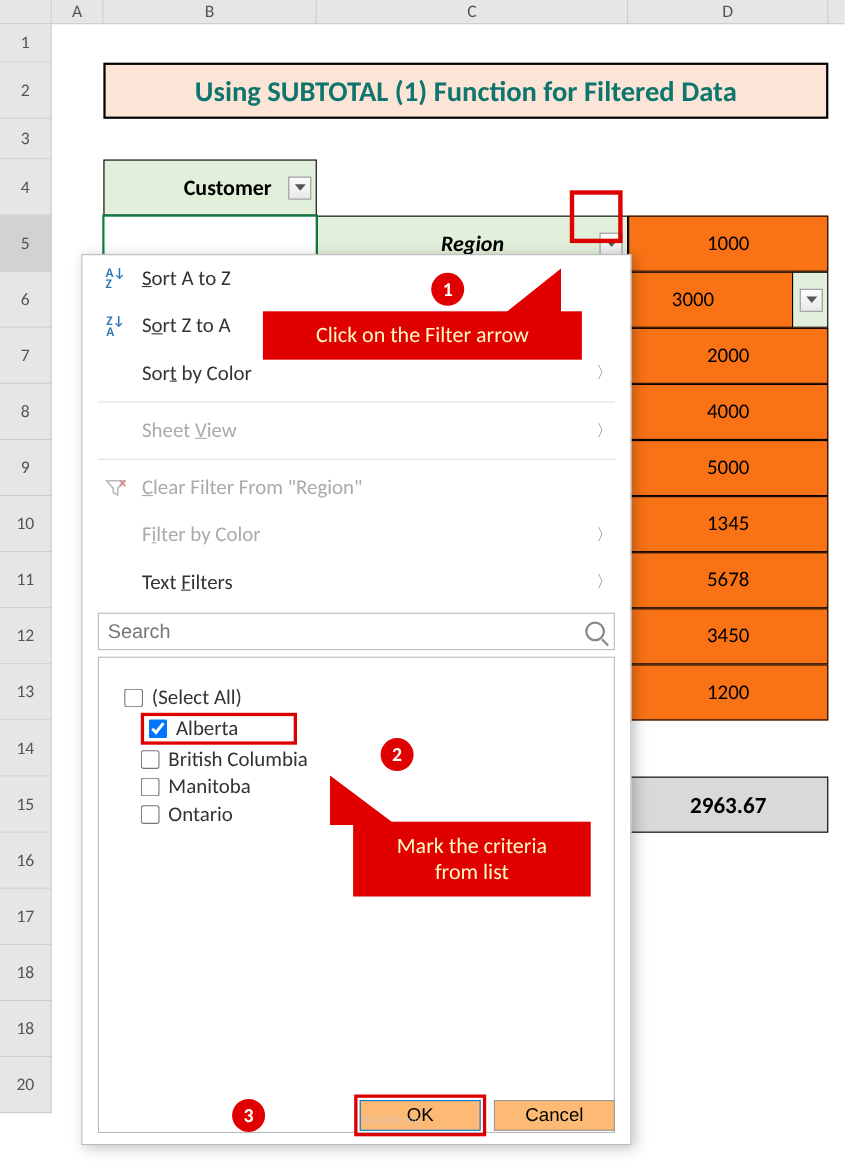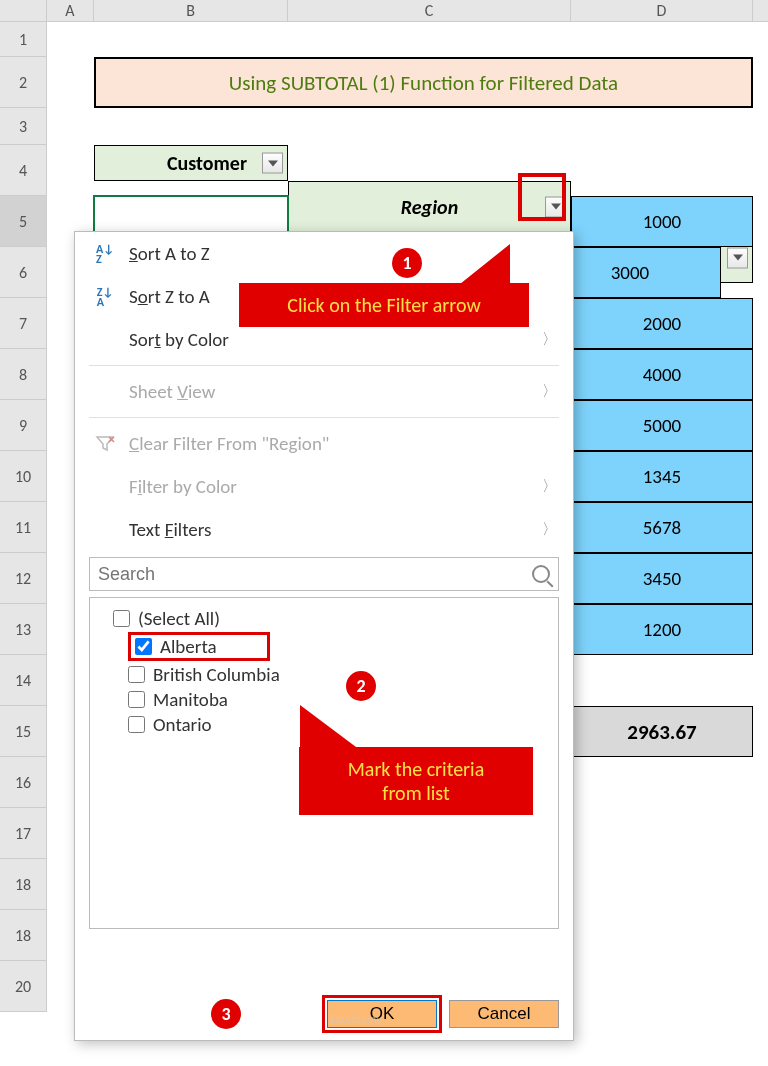--- a/index.html
+++ b/index.html
@@ -6,23 +6,23 @@
 body { font-family: "Segoe UI", Calibri, Arial, sans-serif; font-size: 18px; background: #fff; position: relative; width: 768px; height: 1066px; overflow: hidden; }
 
 .grid { position: relative; }
 .col-headers { display: flex; background: #e6e6e6; border-bottom: 1px solid #ccc; }
 .col-header { text-align: center; color: #555; font-size: 16px; border-right: 1px solid #ccc; padding: 1px 0; }
 .row-headers { position: absolute; left: 0; top: 22px; }
 .row-header { width: 47px; text-align: center; color: #555; font-size: 16px; border-right: 1px solid #ccc; border-bottom: 1px solid #ccc; background: #e6e6e6; display: flex; align-items: center; justify-content: center; }
 .row-header.sel { background: #d2d2d2; }
 
 .cells { position: absolute; left: 47px; top: 22px; }
-.cell { position: absolute; border-right: 1px solid #e0e0e0; border-bottom: 1px solid #e0e0e0; display: flex; align-items: center; justify-content: center; background: #7dd3fc; }
-
-.title-cell { background: #fce4d6; border: 2px solid #000; font-weight: normal; font-size: 21px; color: #4d7c0f; }
+.cell { position: absolute; border-right: 1px solid #e0e0e0; border-bottom: 1px solid #e0e0e0; display: flex; align-items: center; justify-content: center; background: #f97316; }
+
+.title-cell { background: #fce4d6; border: 2px solid #000; font-weight: bold; font-size: 26px; color: #0f766e; }
 .hdr-cell { background: #e2efda; border: 1.5px solid #000; font-weight: bold; font-size: 20px; justify-content: center; padding: 0 6px; position: relative; }
 .filter-arrow { position: absolute; right: 4px; top: 50%; transform: translateY(-50%); width: 21px; height: 21px; border: 1px solid #999; background: linear-gradient(#fdfdfd,#e8e8e8); display: flex; align-items: center; justify-content: center; }
 .filter-arrow::after { content: ""; border-left: 5px solid transparent; border-right: 5px solid transparent; border-top: 6px solid #555; }
 
 .data-cell { border: 1.5px solid #000; font-size: 19px; }
 .result-cell { background: #d9d9d9; border: 1.5px solid #000; font-weight: bold; font-size: 21px; }
 .sel-cell { outline: 2px solid #107c41; outline-offset: -1px; background: #fff; }
 
 .filter-menu { position: absolute; left: 74px; top: 231px; width: 500px; height: 810px; background: #fff; border: 1px solid #bbb; box-shadow: 3px 3px 12px rgba(0,0,0,.25); font-size: 19px; color: #333; z-index: 5; }
 .menu-item { display: flex; align-items: center; padding: 10px 16px; cursor: pointer; }
@@ -32,31 +32,31 @@
 .menu-label { flex: 1; }
 .menu-chev { color: #888; font-size: 15px; }
 .menu-sep { height: 1px; background: #e0e0e0; margin: 4px 14px; }
 .underline { text-decoration: underline; }
 
 .search-box { margin: 6px 14px; border: 1px solid #bbb; height: 34px; display: flex; align-items: center; padding: 0 8px; color: #888; }
 .search-box input { border: none; outline: none; flex: 1; font-size: 18px; color: #333; background: transparent; }
 .search-icon { width: 18px; height: 18px; border: 2px solid #888; border-radius: 50%; position: relative; }
 .search-icon::after { content: ""; position: absolute; width: 8px; height: 2px; background: #888; bottom: -4px; right: -6px; transform: rotate(45deg); }
 
-.filter-list { margin: 4px 14px; border: 1px solid #bbb; height: 332px; padding: 8px 8px; overflow: auto; }
+.filter-list { margin: 4px 14px; border: 1px solid #bbb; height: 433px; padding: 24px 8px; overflow: auto; }
 .filter-item { display: flex; align-items: center; padding: 1px 0 1px 30px; font-size: 19px; }
 .filter-item input { width: 17px; height: 17px; margin-right: 8px; }
 .filter-item.root { padding-left: 15px; }
 .alberta-box { border: 3px solid #dc0000; display: inline-flex; align-items: center; padding: 0 50px 0 4px; }
 
 .btn-row { position: absolute; bottom: 12px; right: 14px; display: flex; gap: 12px; }
 .btn { width: 110px; height: 28px; border: 1px solid #999; background: #fdba74; font-size: 17px; cursor: pointer; display: flex; align-items: center; justify-content: center; }
 .btn.ok { border: 1px solid #0078d4; outline: 3px solid #dc0000; outline-offset: 2px; }
 
-.callout { position: absolute; background: #e00000; color: #fde047; padding: 10px 4px; font-size: 20px; text-align: center; z-index: 20; }
+.callout { position: absolute; background: #e00000; color: #fef9c3; padding: 10px 4px; font-size: 20px; text-align: center; z-index: 20; }
 .callout-tri { position: absolute; width: 0; height: 0; z-index: 19; }
 .num-badge { position: absolute; width: 30px; height: 30px; border-radius: 50%; background: #e00000; color: #fff; display: flex; align-items: center; justify-content: center; font-weight: bold; font-size: 18px; z-index: 21; }
 
 .watermark { position: absolute; bottom: 40px; left: 330px; color: #ccc; font-size: 12px; z-index: 30; opacity: .6; }
 
 .sort-az { color: #2e75b6; font-size: 12px; font-weight: bold; line-height: 10px; }
 </style>
 </head>
 <body>
 
@@ -85,21 +85,21 @@
       <div class="row-header" style="height: 51px;">14</div>
       <div class="row-header" style="height: 51px;">15</div>
       <div class="row-header" style="height: 51px;">16</div>
       <div class="row-header" style="height: 51px;">17</div>
       <div class="row-header" style="height: 51px;">18</div>
       <div class="row-header" style="height: 51px;">18</div>
       <div class="row-header" style="height: 51px;">20</div>
     </div>
   <div class="cells" id="cells">
       <div class="cell title-cell" style="left: 47px; top: 35px; width: 659px; height: 51px;">Using SUBTOTAL (1)  Function for Filtered Data</div>
-      <div class="cell hdr-cell" style="left: 47px; top: 123px; width: 194px; height: 36px; padding-left: 38px;">Customer<span class="filter-arrow"></span></div>
+      <div class="cell hdr-cell" style="left: 47px; top: 123px; width: 194px; height: 51px; padding-left: 38px;">Customer<span class="filter-arrow"></span></div>
       <div class="cell hdr-cell" style="left: 241px; top: 123px; width: 283px; height: 51px; font-style: italic;">Region<span class="filter-arrow"></span></div>
       <div class="cell hdr-cell" style="left: 524px; top: 123px; width: 182px; height: 51px;">Sales<span class="filter-arrow"></span></div>
       <div class="cell sel-cell" style="left: 47px; top: 174px; width: 194px; height: 51px;"></div>
       <div class="cell data-cell" style="left: 524px; top: 174px; width: 182px; height: 51px;">1000</div>
       <div class="cell data-cell" style="left: 492px; top: 225px; width: 182px; height: 51px;">3000</div>
       <div class="cell data-cell" style="left: 524px; top: 276px; width: 182px; height: 51px;">2000</div>
       <div class="cell data-cell" style="left: 524px; top: 327px; width: 182px; height: 51px;">4000</div>
       <div class="cell data-cell" style="left: 524px; top: 378px; width: 182px; height: 51px;">5000</div>
       <div class="cell data-cell" style="left: 524px; top: 429px; width: 182px; height: 51px;">1345</div>
       <div class="cell data-cell" style="left: 524px; top: 480px; width: 182px; height: 51px;">5678</div>
@@ -186,18 +186,18 @@
     <button class="btn">Cancel</button>
   </div>
 </div>
 
 <div class="num-badge" style="left:392px;top:248px">1</div>
 <div class="callout" style="left:239px;top:283px;width:290px">Click on the Filter arrow</div>
 <div class="callout-tri" style="left:460px;top:244px;border-left:50px solid transparent;border-right:0 solid transparent;border-bottom:40px solid #e00000"></div>
 <div style="position:absolute;left:522px;top:177px;width:40px;height:40px;outline:4px solid #dc0000;z-index:18"></div>
 
 <div class="num-badge" style="left:346px;top:671px">2</div>
-<div class="callout" style="left:299px;top:747px;width:234px">Mark the criteria<br>from list</div>
+<div class="callout" style="left:321px;top:747px;width:216px">Mark the criteria<br>from list</div>
 <div class="callout-tri" style="left:300px;top:705px;border-left:0 solid transparent;border-right:60px solid transparent;border-bottom:45px solid #e00000"></div>
 
 <div class="num-badge" style="left:211px;top:999px">3</div>
 
 <div class="watermark">Exceldemy</div>
 
 </body></html>

